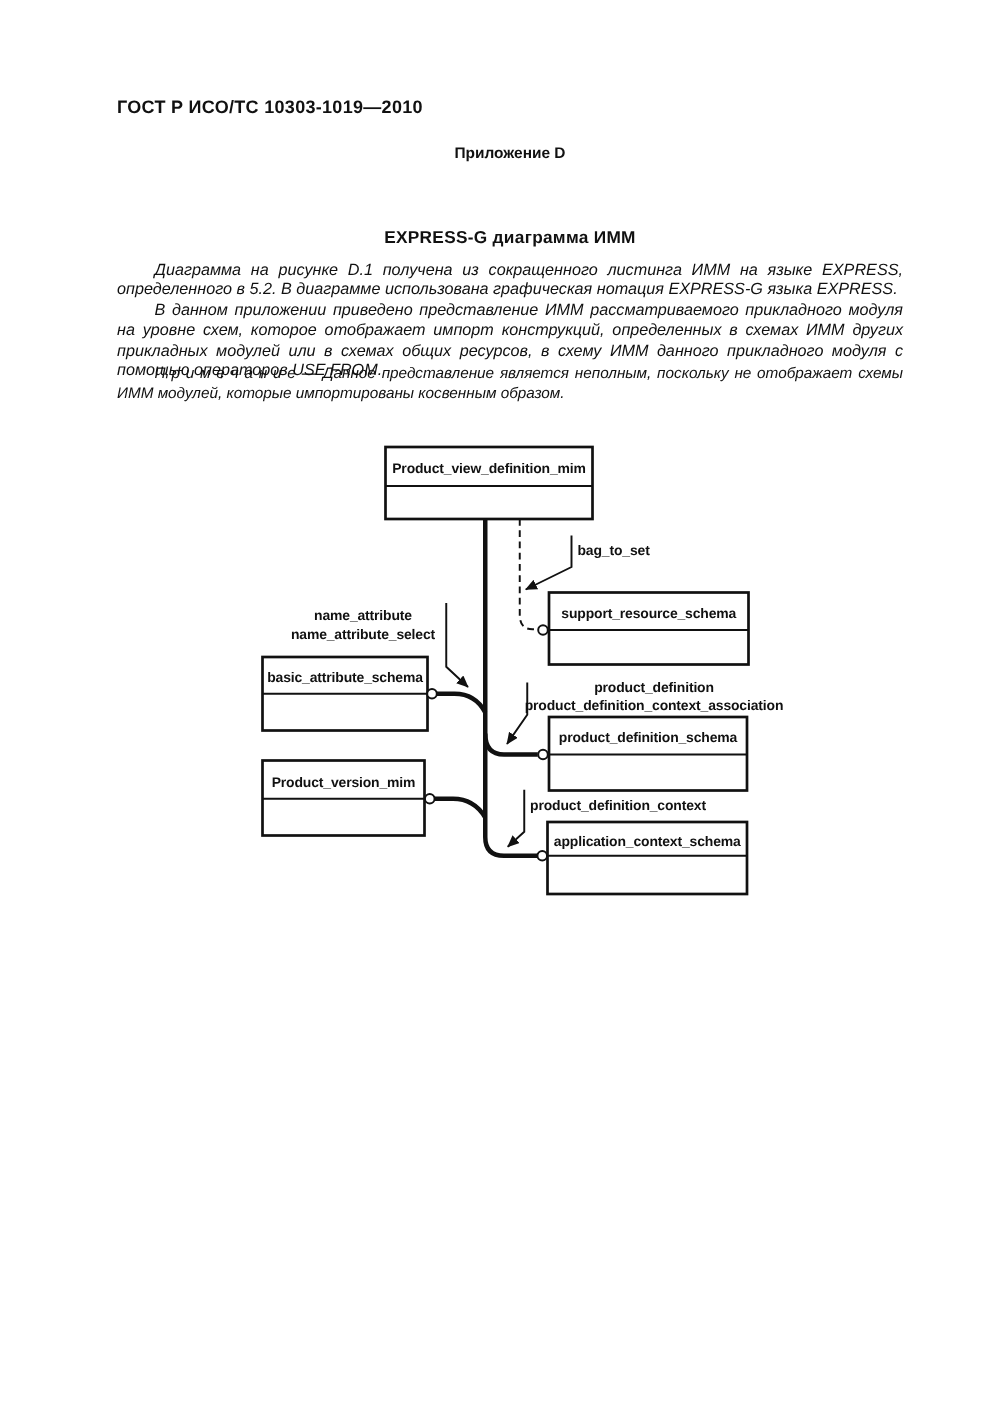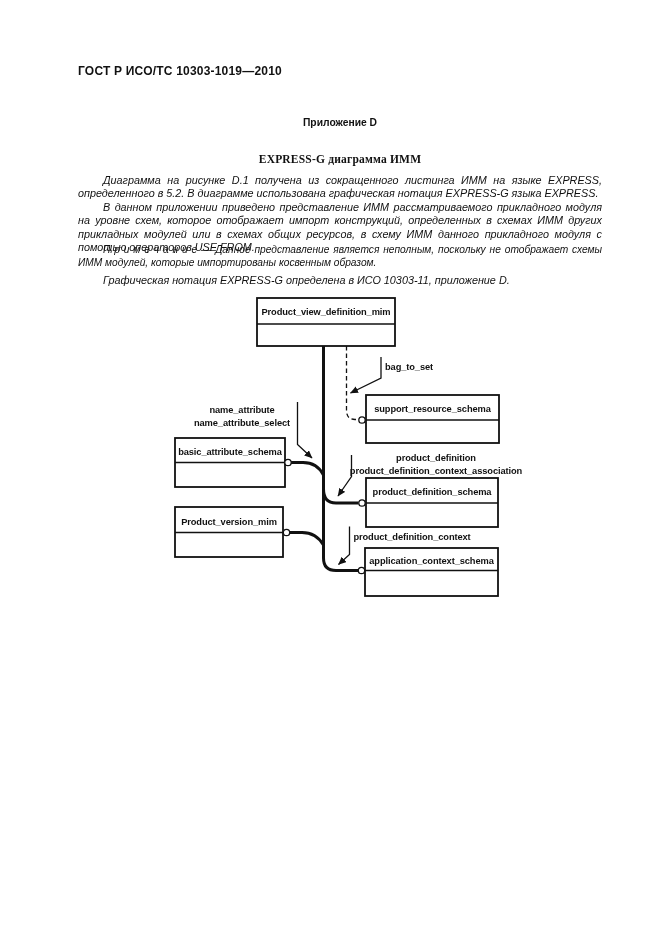--- a/index.html
+++ b/index.html
@@ -19,23 +19,23 @@
     font-weight: bold;
     letter-spacing: 0.2px;
     white-space: nowrap;
   }
   .annex-label, .annex-kind, .annex-title, .caption {
     position: absolute;
     left: 78px; width: 524px;
     text-align: center;
     font-weight: bold;
   }
-  .annex-label { top: 97px;  font-size: 10.3px; margin-top: 20px; }
+  .annex-label { top: 97px;  font-size: 10.3px; }
   .annex-kind  { top: 109px; font-size: 10.3px; }
-  .annex-title { top: 153px; font-size: 11.5px; letter-spacing: 0.2px; font-family: Liberation Serif, serif; }
+  .annex-title { top: 153px; font-size: 11.5px; letter-spacing: 0.2px; }
   .body-par {
     position: absolute;
     left: 78px; width: 524px;
     font-size: 10.8px;
     line-height: 13.4px;
     text-align: justify;
     text-indent: 25px;
     font-style: italic;
   }
   .p1   { top: 174px; }
@@ -70,21 +70,20 @@
 <div class="page">
 
   <div class="doc-header">ГОСТ Р ИСО/ТС 10303-1019—2010</div>
 
   <div class="annex-label">Приложение D</div>
   <div class="annex-title">EXPRESS-G диаграмма ИММ</div>
 
   <p class="body-par p1">Диаграмма на рисунке D.1 получена из сокращенного листинга ИММ на языке EXPRESS, определенного в 5.2. В диаграмме использована графическая нотация EXPRESS-G языка EXPRESS.</p>
   <p class="body-par p2">В данном приложении приведено представление ИММ рассматриваемого прикладного модуля на уровне схем, которое отображает импорт конструкций, определенных в схемах ИММ других прикладных модулей или в схемах общих ресурсов, в схему ИММ данного прикладного модуля с помощью операторов USE FROM.</p>
   <p class="body-par note">П р и м е ч а н и е — Данное представление является неполным, поскольку не отображает схемы ИММ модулей, которые импортированы косвенным образом.</p>
-  <p class="body-par p3">Графическая нотация EXPRESS-G определена в ИСО 10303-11, приложение D.</p>
 
   <svg class="diagram-svg" width="661" height="315" viewBox="0 290 661 315" xmlns="http://www.w3.org/2000/svg">
     <defs>
       <marker id="arw" markerWidth="10" markerHeight="10" refX="7.5" refY="3.5" orient="auto" markerUnits="userSpaceOnUse">
         <path d="M0,0 L8,3.5 L0,7 Z" fill="#111"></path>
       </marker>
     </defs>
 
     <path class="thick" d="M323.5,346 L323.5,558 Q323.5,570.5 336,570.5 L358,570.5"></path>
     <path class="thick" d="M323.5,489 Q323.5,503 336,503 L358.5,503"></path>

